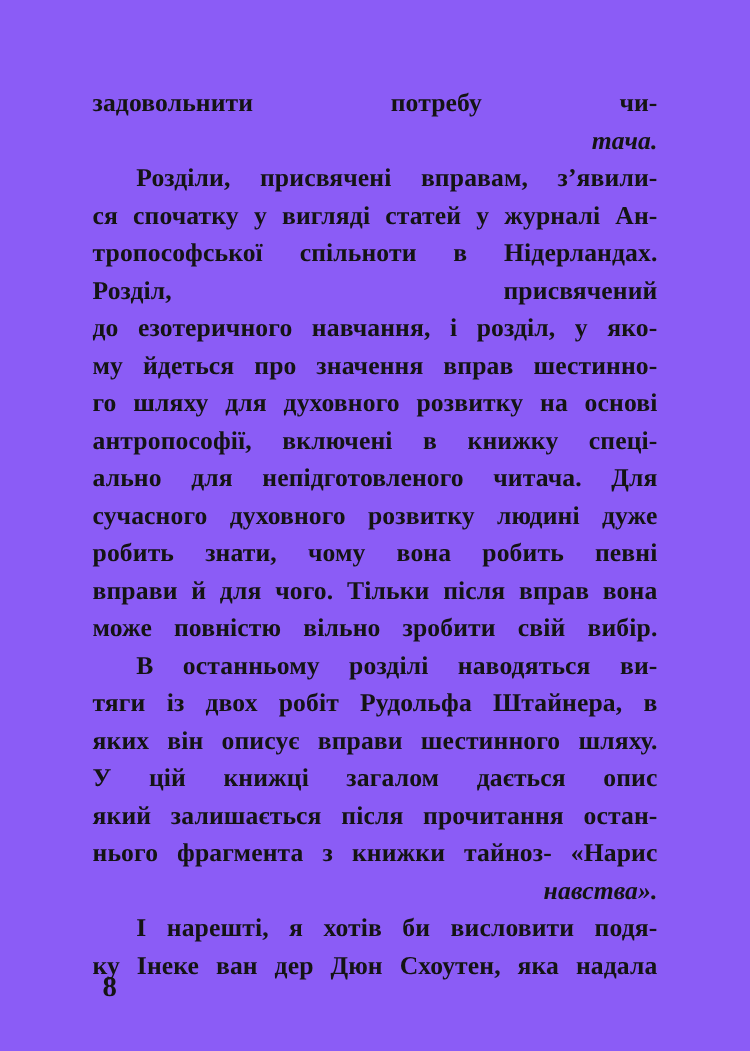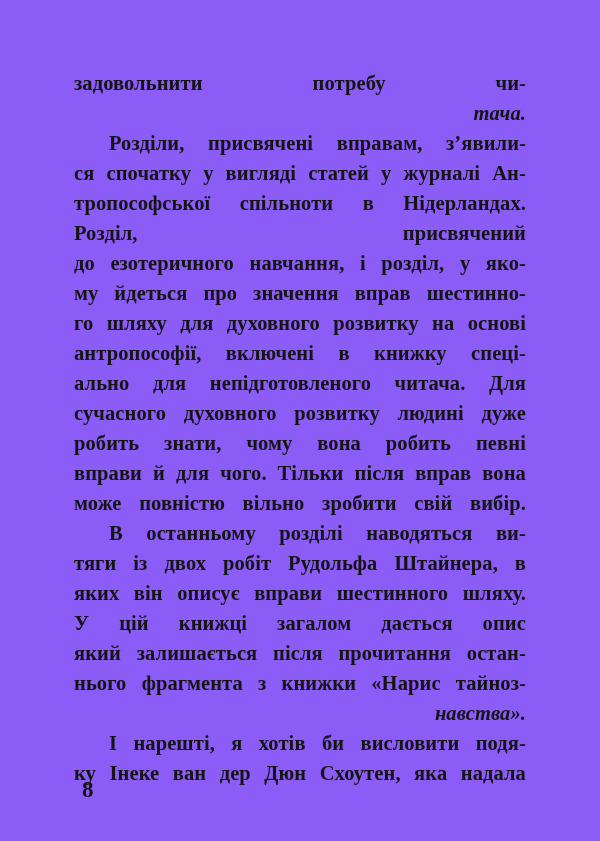--- a/index.html
+++ b/index.html
@@ -91,19 +91,19 @@
       <div class="line justify"><span class="w">ально</span><span class="w">для</span><span class="w">непідготовленого</span><span class="w">читача.</span><span class="w">Для</span></div>
       <div class="line justify"><span class="w">сучасного</span><span class="w">духовного</span><span class="w">розвитку</span><span class="w">людині</span><span class="w">дуже</span></div>
       <div class="line justify"><span class="w">робить</span><span class="w">знати,</span><span class="w">чому</span><span class="w">вона</span><span class="w">робить</span><span class="w">певні</span></div>
       <div class="line justify"><span class="w">вправи</span><span class="w">й</span><span class="w">для</span><span class="w">чого.</span><span class="w">Тільки</span><span class="w">після</span><span class="w">вправ</span><span class="w">вона</span></div>
       <div class="line justify"><span class="w">може</span><span class="w">повністю</span><span class="w">вільно</span><span class="w">зробити</span><span class="w">свій</span><span class="w">вибір.</span></div>
       <div class="line justify indent"><span class="w">В</span><span class="w">останньому</span><span class="w">розділі</span><span class="w">наводяться</span><span class="w">ви-</span></div>
       <div class="line justify"><span class="w">тяги</span><span class="w">із</span><span class="w">двох</span><span class="w">робіт</span><span class="w">Рудольфа</span><span class="w">Штайнера,</span><span class="w">в</span></div>
       <div class="line justify"><span class="w">яких</span><span class="w">він</span><span class="w">описує</span><span class="w">вправи</span><span class="w">шестинного</span><span class="w">шляху.</span></div>
       <div class="line justify"><span class="w">У</span><span class="w">цій</span><span class="w">книжці</span><span class="w">загалом</span><span class="w">дається</span><span class="w">опис</span></div>
       <div class="line justify"><span class="w">який</span><span class="w">залишається</span><span class="w">після</span><span class="w">прочитання</span><span class="w">остан-</span></div>
-      <div class="line justify"><span class="w">нього</span><span class="w">фрагмента</span><span class="w">з</span><span class="w">книжки</span><span class="w">«Нарис</span><span class="w">тайноз-</span></div>
+      <div class="line justify"><span class="w">нього</span><span class="w">фрагмента</span><span class="w">з</span><span class="w">книжки</span><span class="w">тайноз-</span><span class="w">«Нарис</span></div>
       <div class="line ragged"><span class="w">навства».</span></div>
       <div class="line justify indent"><span class="w">І</span><span class="w">нарешті,</span><span class="w">я</span><span class="w">хотів</span><span class="w">би</span><span class="w">висловити</span><span class="w">подя-</span></div>
       <div class="line justify"><span class="w">ку</span><span class="w">Інеке</span><span class="w">ван</span><span class="w">дер</span><span class="w">Дюн</span><span class="w">Схоутен,</span><span class="w">яка</span><span class="w">надала</span></div>
     </div>
   <div class="page-number">8</div>
 </div>
 
 </body></html>

